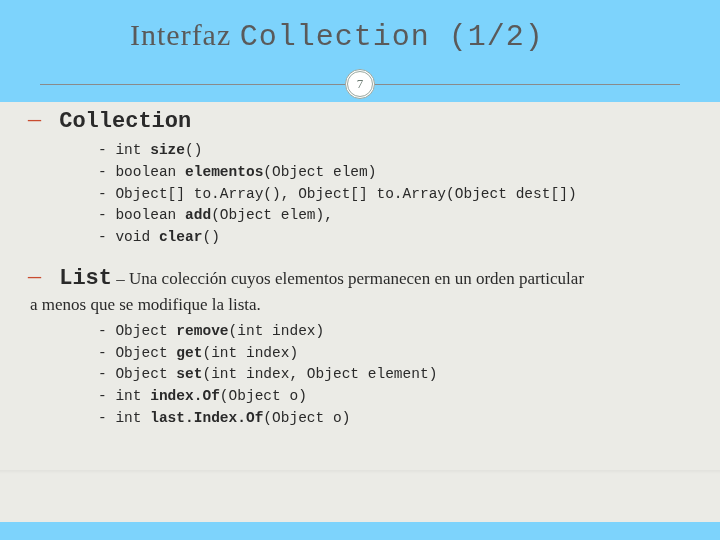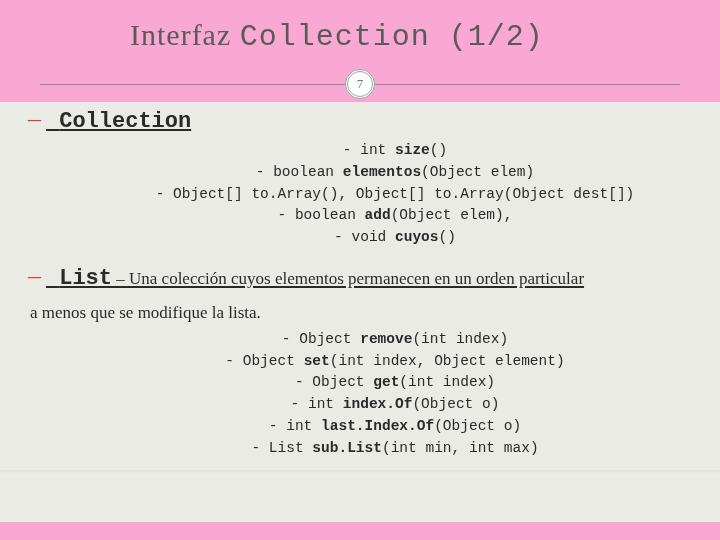--- a/index.html
+++ b/index.html
@@ -6,21 +6,21 @@
   html, body { width: 720px; height: 540px; overflow: hidden; }
   body {
     background: #ffffff;
     font-family: Georgia, 'Times New Roman', serif;
     position: relative;
   }
   .slide {
     width: 720px;
     height: 540px;
     position: relative;
-    background: #f9a8d4;
+    background: #7dd3fc;
   }
   .title-area {
     padding: 18px 40px 10px 40px;
     text-align: left;
   }
   .title {
     font-size: 30px;
     color: #5a5a5a;
     font-weight: normal;
     letter-spacing: 1px;
@@ -61,21 +61,20 @@
     padding: 0 28px 20px 28px;
     min-height: 420px;
   }
   .section-head {
     font-family: 'Courier New', monospace;
     font-size: 22px;
     font-weight: bold;
     color: #2a2a2a;
     padding: 2px 0 4px 0;
     position: relative;
-    text-decoration: underline;
   }
   .section-head .dash {
     color: #c94c2f;
     font-size: 26px;
     font-family: Georgia, serif;
     font-weight: normal;
     display: inline-block;
     width: 18px;
   }
   .section-desc {
@@ -84,26 +83,24 @@
     color: #2a2a2a;
     font-weight: normal;
     text-align: center;
   }
   .desc-cont {
     font-family: Georgia, 'Times New Roman', serif;
     font-size: 17px;
     color: #2a2a2a;
     padding-left: 2px;
     padding-bottom: 4px;
-    margin-top: 8px;
   }
   ul.methods {
     list-style: none;
     padding: 2px 0 10px 70px;
-    text-align: center;
   }
   ul.methods li {
     font-family: 'Courier New', monospace;
     font-size: 14.5px;
     color: #2a2a2a;
     line-height: 1.5;
     white-space: pre;
   }
   ul.methods li::before {
     content: "- ";
@@ -139,33 +136,32 @@
 
     <div class="section-head">
       <span class="dash">–</span>
       <span>Collection</span><span class="section-desc"></span>
     </div>
     <ul class="methods" id="methods-0">
         <li>int <b>size</b>()</li>
         <li>boolean <b>elementos</b>(Object elem)</li>
         <li>Object[] to.Array(), Object[] to.Array(Object dest[])</li>
         <li>boolean <b>add</b>(Object elem),</li>
-        <li>void <b>cuyos</b>()</li>
+        <li>void <b>clear</b>()</li>
       </ul>
 
     <div class="section-head">
       <span class="dash">–</span>
       <span>List</span><span class="section-desc"> – Una colección cuyos elementos permanecen en un orden particular</span>
     </div>
     <div class="desc-cont">a menos que se modifique la lista.</div>
     <ul class="methods" id="methods-1">
         <li>Object <b>remove</b>(int index)</li>
+        <li>Object <b>get</b>(int index)</li>
         <li>Object <b>set</b>(int index, Object element)</li>
-        <li>Object <b>get</b>(int index)</li>
         <li>int <b>index.Of</b>(Object o)</li>
         <li>int <b>last.Index.Of</b>(Object o)</li>
-        <li>List <b>sub.List</b>(int min, int max)</li>
       </ul>
 
   </div>
 
   <div class="shadow-edge"></div>
 </div>
 
 </body></html>

